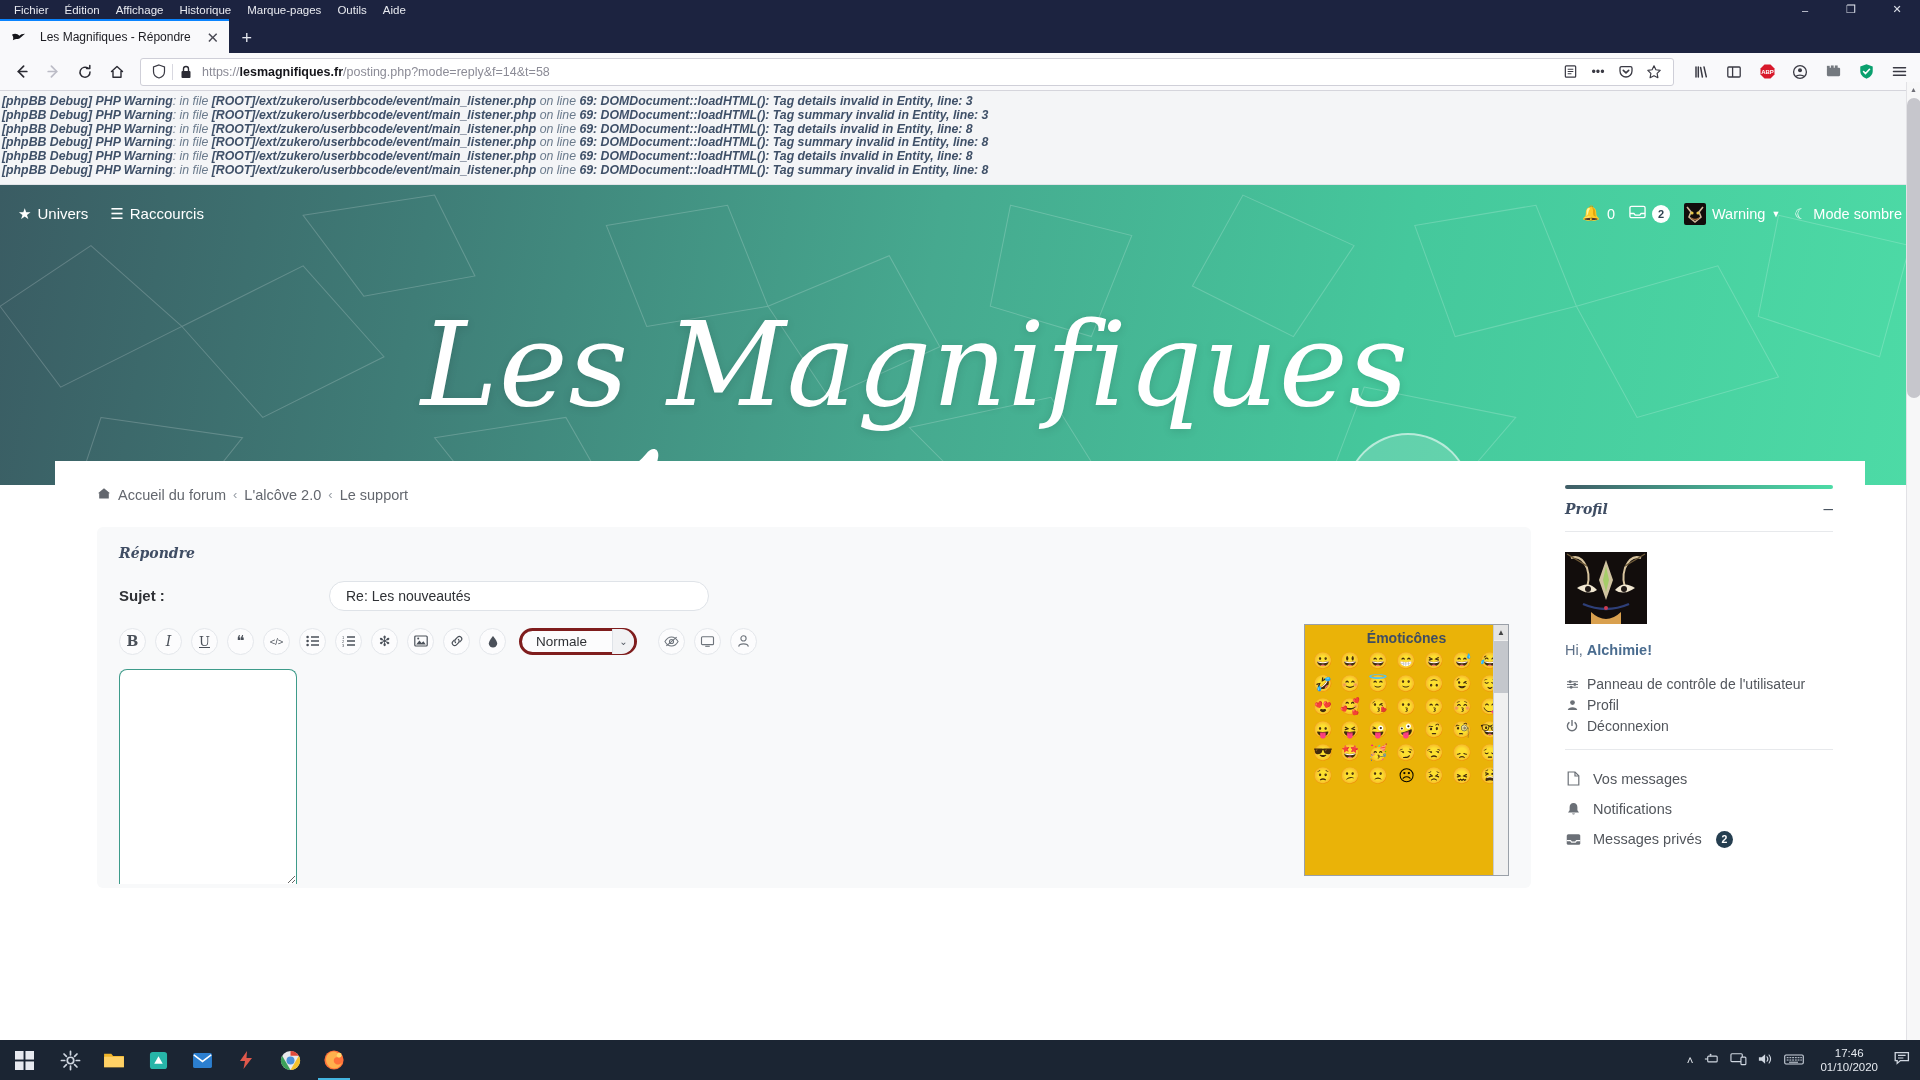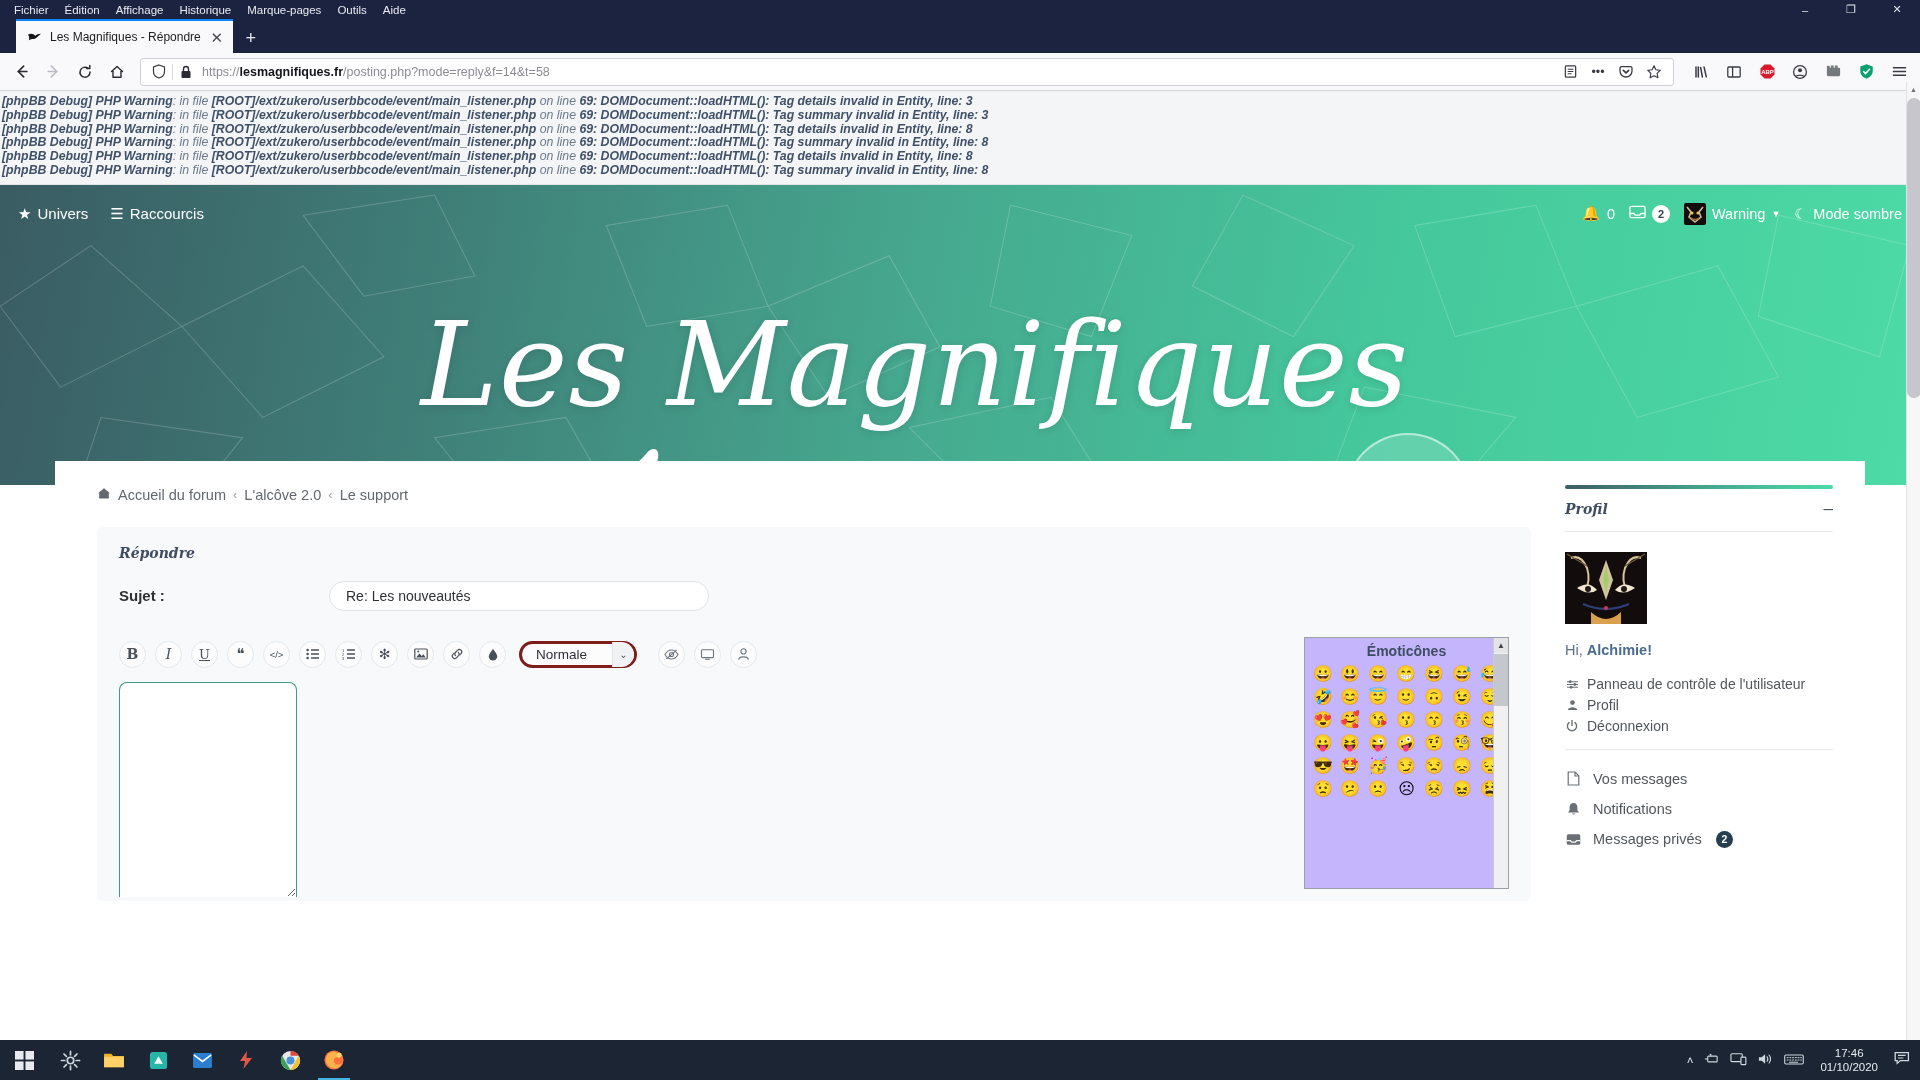--- a/index.html
+++ b/index.html
@@ -23,22 +23,22 @@
     color: #dde1ea; font-size: 11px;
   }
 
   .ff-tabstrip {
     height: 34px; background: #1c2340; display: flex; align-items: flex-end;
     padding-left: 0px;
   }
   .ff-tab {
     height: 34px; min-width: 200px; max-width: 260px;
     background: #f9f9fb; border-top: 2px solid #0a84ff;
-    display: flex; align-items: center; gap: 8px;
-    padding: 0 8px 0 10px; font-size: 12px; color: #1c1c22; margin-left: 16px;
+    display: flex; align-items: center; gap: 14px;
+    padding: 0 8px 0 10px; font-size: 12px; color: #1c1c22;
   }
   .ff-tab .favicon {
     width: 16px; height: 16px; flex: 0 0 16px;
     display: flex; align-items: center; justify-content: center;
   }
   .ff-tab .tab-title {
     flex: 1; overflow: hidden; text-overflow: ellipsis; white-space: nowrap;
   }
   .ff-tab .tab-close { width: 16px; height: 16px; display:flex; align-items:center; justify-content:center; color:#4a4a55; font-size: 15px; line-height: 1;}
   .newtab { width: 28px; height: 30px; color: #e4e6ee; font-size: 18px;
@@ -138,21 +138,21 @@
   }
 
   .panel {
     margin-top: 24px; background: #f8f9fa; border-radius: 6px;
     padding: 18px 22px 0 22px;
   }
   .panel-legend {
     font-family: "DejaVu Serif", serif; font-style: italic; font-weight: 700;
     font-size: 14px; color: #3f4d63; margin-bottom: 20px;
   }
-  .form-row { display: flex; align-items: center; margin-bottom: 26px; }
+  .form-row { display: flex; align-items: center; margin-bottom: 13px; }
   .form-label { width: 210px; font-size: 15px; color: #2f3135; font-weight: 700; }
   .subject-input {
     width: 380px; height: 30px; border: 1px solid #dfe3e8; border-radius: 16px;
     padding: 0 16px; font-size: 14px; color: #2f3135; background: #fff;
     font-family: "Liberation Sans", sans-serif; outline: none;
   }
 
   .editor-area { display: flex; gap: 26px; align-items: flex-start; }
   .editor-main { flex: 1; min-width: 0; }
   .bbcode-bar { display: flex; align-items: center; gap: 9px; margin: 4px 0 14px 0; flex-wrap: nowrap; }
@@ -174,21 +174,21 @@
     display:flex; align-items:center; justify-content:center; border-radius: 0 13px 13px 0;
     color:#555b64; font-size: 10px;
   }
   .msg-box {
     height: 215px; border: 1px solid #3e9b8a; border-radius: 8px 8px 0 0;
     background: #fff; border-bottom: none;
   }
 
   .smilies {
     width: 205px; flex: 0 0 205px; border: 1px solid #9aa0a8;
-    background: #c4b5fd; position: relative; height: 252px; overflow: hidden;
+    background: #eab308; position: relative; height: 252px; overflow: hidden;
   }
   .smilies-title {
     text-align: center; font-size: 14px; color: #3f4d63; font-weight: 700;
     padding: 5px 0 4px 0; font-family: "Liberation Sans", sans-serif;
   }
   .smilies-grid {
     display: grid; grid-template-columns: repeat(7, 1fr);
     gap: 2px 0px; padding: 0 4px;
   }
   .smilies-grid span { font-size: 16px; text-align: center; line-height: 21px; }

